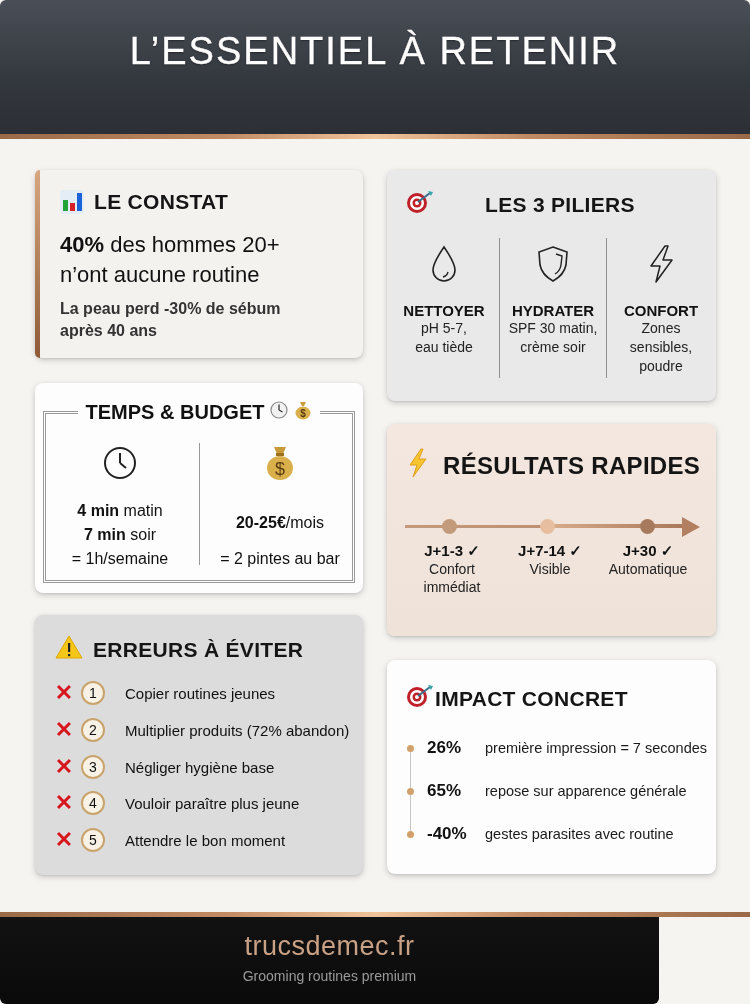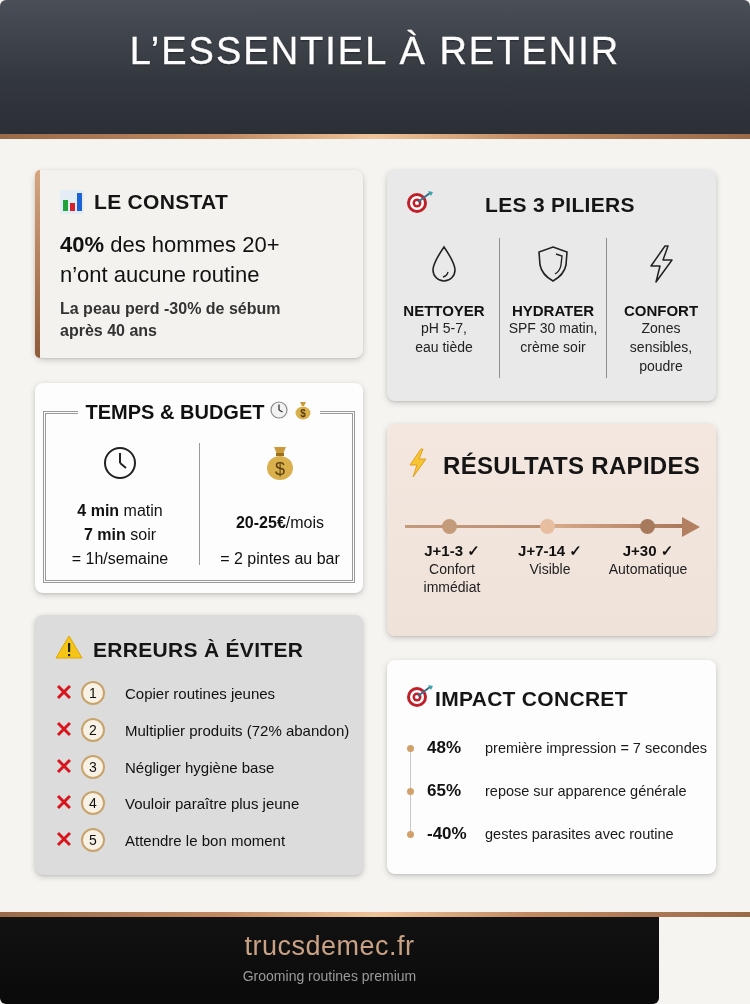--- a/index.html
+++ b/index.html
@@ -318,21 +318,21 @@
         <circle cx="12" cy="13" r="2" fill="#fff"></circle>
         <line x1="13" y1="12" x2="25" y2="3" stroke="#3a6f8c" stroke-width="2"></line>
         <path d="M23 1 L28 2 L26 6 Z" fill="#3aa5a8"></path>
       </svg>
     </span>
     <span>IMPACT CONCRET</span>
   </div>
   <div class="imp-vline"></div>
   <div class="imp-row" style="top:78px;">
     <span class="imp-dot"></span>
-    <span class="imp-val">48%</span>
+    <span class="imp-val">26%</span>
     <span class="imp-text">première impression = 7 secondes</span>
   </div>
   <div class="imp-row" style="top:121px;">
     <span class="imp-dot"></span>
     <span class="imp-val">65%</span>
     <span class="imp-text">repose sur apparence générale</span>
   </div>
   <div class="imp-row" style="top:164px;">
     <span class="imp-dot"></span>
     <span class="imp-val">-40%</span>

